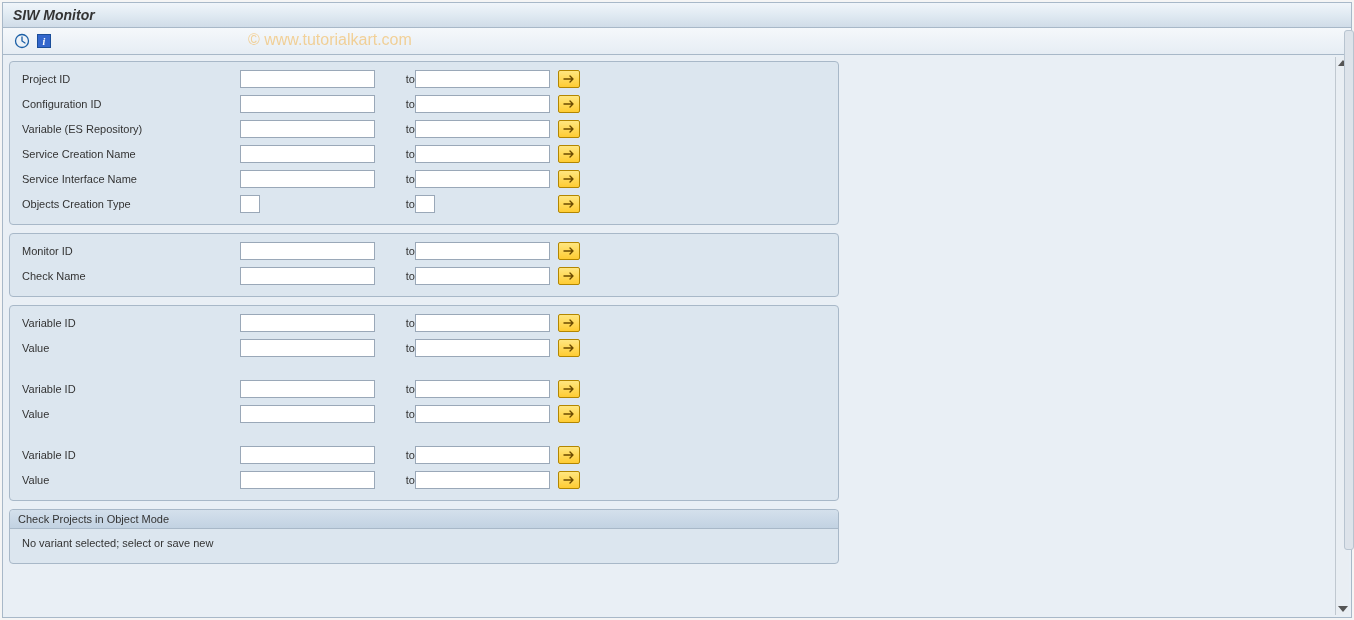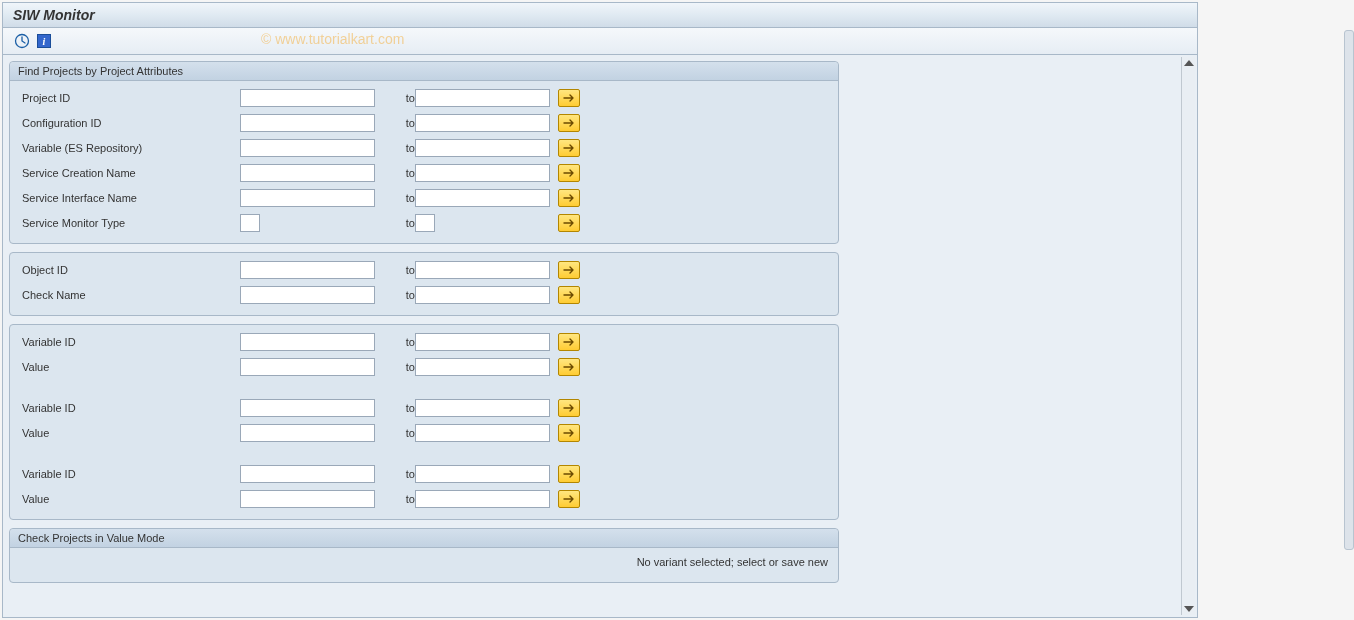--- a/index.html
+++ b/index.html
@@ -8,21 +8,21 @@
       font-size: 11px;
       background: #f5f5f5;
       width: 1354px;
       height: 620px;
       overflow: hidden;
       position: relative;
     }
     .main-container {
       border: 1px solid #a8b8c8;
       background: #ec4899;
-      width: 1196px;
+      width: 1350px;
       height: 616px;
       margin: 2px;
       display: flex;
       flex-direction: column;
     }
     .title-bar {
       background: linear-gradient(to bottom, #f0f5fa 0%, #e0eaf2 50%, #d0dce8 100%);
       border-bottom: 1px solid #a8b8c8;
       padding: 4px 10px;
       font-style: italic;
@@ -58,25 +58,25 @@
       font-weight: bold;
       font-size: 10px;
       font-family: Georgia, serif;
       font-style: italic;
       display: inline-flex;
       align-items: center;
       justify-content: center;
     }
     .watermark {
       position: absolute;
-      left: 258px;
+      left: 245px;
       top: 3px;
       color: #f5a623;
       opacity: 0.45;
-      font-size: 14px;
+      font-size: 16px;
       pointer-events: none;
       font-family: Arial, sans-serif;
     }
     .content-area {
       flex: 1;
       background: #e9eff5;
       overflow: hidden;
       position: relative;
       padding: 6px 18px 6px 6px;
     }
@@ -146,21 +146,20 @@
       display: inline-flex;
       align-items: center;
       justify-content: center;
       border-radius: 2px;
     }
     .multiselect-btn svg { width: 12px; height: 10px; }
     .subgroup-spacer { height: 16px; }
     .plain-text {
       padding: 8px 10px 4px 12px;
       color: #333;
-      text-align: right;
     }
     .checkbox-row {
       display: flex;
       align-items: center;
       padding: 2px 10px 2px 12px;
       color: #888;
     }
     
     .right-scroll {
       position: absolute;
@@ -209,21 +208,20 @@
         </svg>
     </span>
     <span class="info-icon">i</span>
     <span class="watermark">© www.tutorialkart.com</span>
   </div>
 
   <div class="content-area">
     <div class="scroll-container">
 
       <div class="groupbox">
-        <div class="groupbox-title">Find Projects by Project Attributes</div>
         <div class="groupbox-body">
           <div class="field-row">
             <span class="field-label">Project ID</span>
             <input class="field-input" style="">
             <span class="to-label">to</span>
             <input class="field-input" style="">
             <span class="multiselect-btn">
                 <svg viewBox="0 0 12 10">
                   <path d="M1 5 L10 5 M7 2 L10 5 L7 8" stroke="#6b4a00" stroke-width="1.4" fill="none" stroke-linecap="round" stroke-linejoin="round"></path>
                 </svg>
@@ -267,37 +265,37 @@
             <input class="field-input" style="">
             <span class="to-label">to</span>
             <input class="field-input" style="">
             <span class="multiselect-btn">
                 <svg viewBox="0 0 12 10">
                   <path d="M1 5 L10 5 M7 2 L10 5 L7 8" stroke="#6b4a00" stroke-width="1.4" fill="none" stroke-linecap="round" stroke-linejoin="round"></path>
                 </svg>
               </span>
           </div>
           <div class="field-row">
-            <span class="field-label">Service Monitor Type</span>
+            <span class="field-label">Objects Creation Type</span>
             <input class="field-input-short" style="">
             <span class="to-label" style="margin-left:115px;">to</span>
             <input class="field-input-short" style="">
             <span class="multiselect-btn" style="margin-left:123px;">
                 <svg viewBox="0 0 12 10">
                   <path d="M1 5 L10 5 M7 2 L10 5 L7 8" stroke="#6b4a00" stroke-width="1.4" fill="none" stroke-linecap="round" stroke-linejoin="round"></path>
                 </svg>
               </span>
           </div>
         </div>
       </div>
 
       <div class="groupbox">
         <div class="groupbox-body">
           <div class="field-row">
-            <span class="field-label">Object ID</span>
+            <span class="field-label">Monitor ID</span>
             <input class="field-input" style="">
             <span class="to-label">to</span>
             <input class="field-input" style="">
             <span class="multiselect-btn">
                 <svg viewBox="0 0 12 10">
                   <path d="M1 5 L10 5 M7 2 L10 5 L7 8" stroke="#6b4a00" stroke-width="1.4" fill="none" stroke-linecap="round" stroke-linejoin="round"></path>
                 </svg>
               </span>
           </div>
           <div class="field-row">
@@ -384,21 +382,21 @@
             <span class="multiselect-btn">
                 <svg viewBox="0 0 12 10">
                   <path d="M1 5 L10 5 M7 2 L10 5 L7 8" stroke="#6b4a00" stroke-width="1.4" fill="none" stroke-linecap="round" stroke-linejoin="round"></path>
                 </svg>
               </span>
           </div>
         </div>
       </div>
 
       <div class="groupbox">
-        <div class="groupbox-title">Check Projects in Value Mode</div>
+        <div class="groupbox-title">Check Projects in Object Mode</div>
         <div class="plain-text">No variant selected; select or save new</div>
         <div class="checkbox-row">
           
           
         </div>
       </div>
 
     </div>
 
     <div class="right-scroll">

